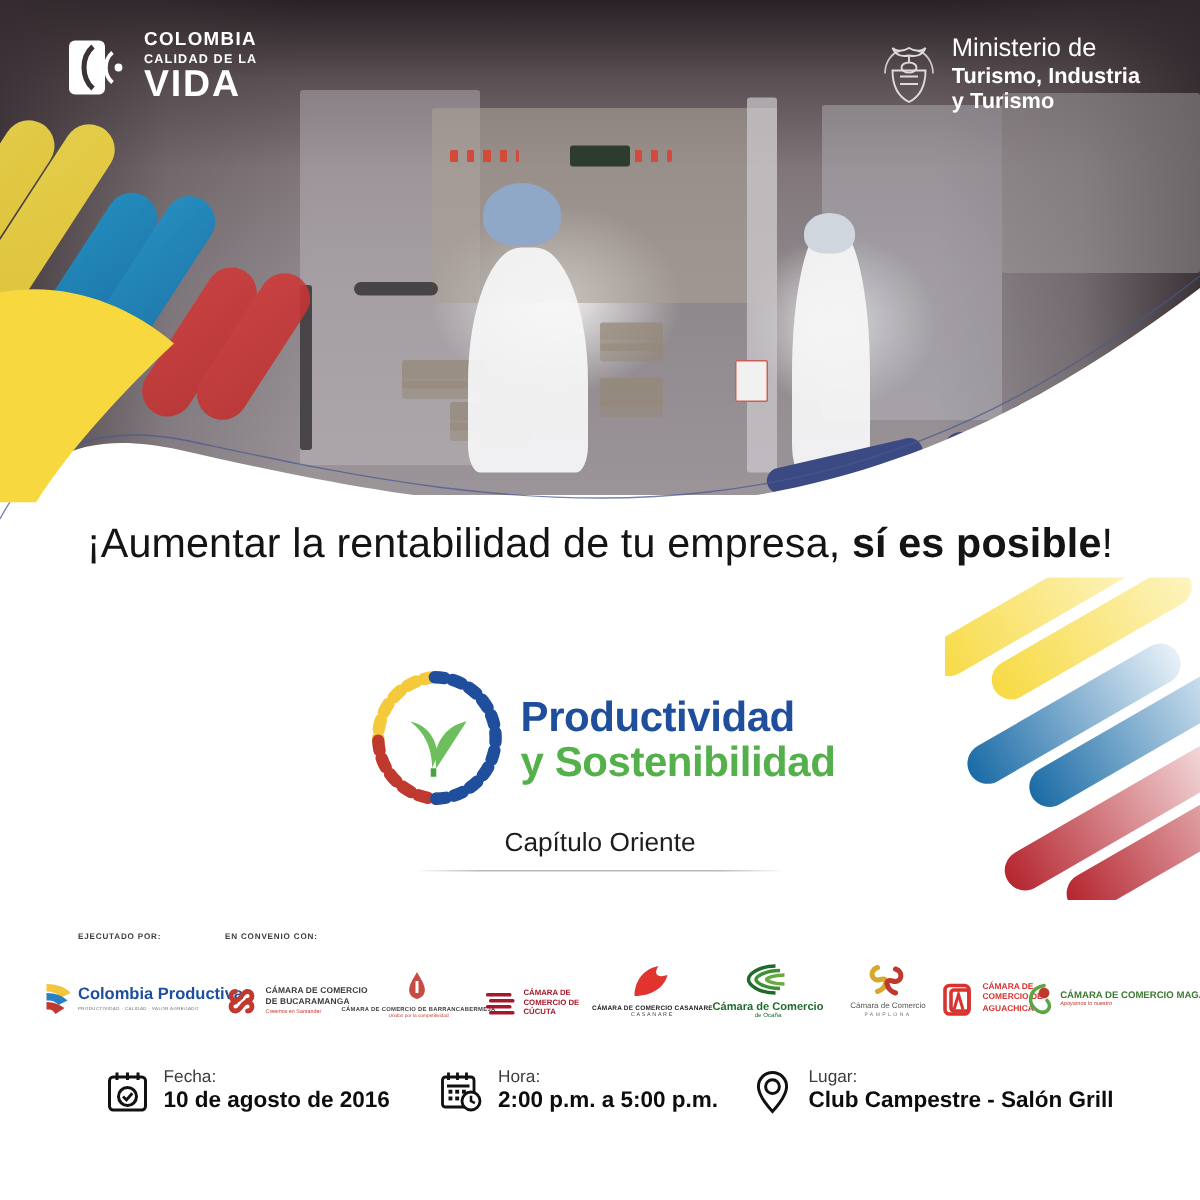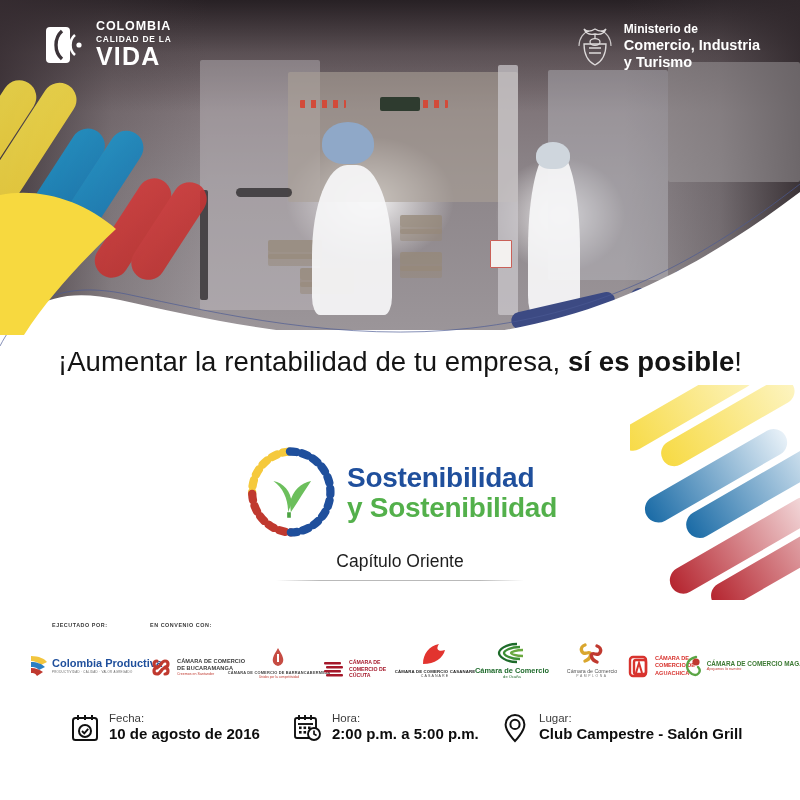--- a/index.html
+++ b/index.html
@@ -53,21 +53,21 @@
   .logo-colombia{position:absolute;left:46px;top:20px;display:flex;align-items:center;gap:10px;}
   .logo-colombia .mark{width:40px;height:40px;flex:0 0 auto;}
   .logo-colombia .txt{color:#fff;line-height:1;}
   .logo-colombia .t1{font-size:12.5px;font-weight:bold;letter-spacing:.9px;}
   .logo-colombia .t2{font-size:8.4px;font-weight:600;letter-spacing:.8px;margin:2.5px 0 1px;}
   .logo-colombia .t3{font-size:25px;font-weight:bold;letter-spacing:1.2px;}
 
   .logo-min{position:absolute;right:40px;top:22px;display:flex;align-items:center;gap:11px;}
   .logo-min .shield{width:36px;height:42px;flex:0 0 auto;}
   .logo-min .txt{color:#fff;line-height:1.22;}
-  .logo-min .m1{font-size:12px;font-weight:700;}
+  .logo-min .m1{font-size:17px;font-weight:400;}
   .logo-min .m2{font-size:14.5px;font-weight:bold;}
   .logo-min .m3{font-size:14.5px;font-weight:bold;}
 
   
   .decor-left{position:absolute;left:-40px;top:60px;width:260px;height:280px;pointer-events:none;}
   .decor-right{position:absolute;right:0;top:385px;width:170px;height:215px;pointer-events:none;}
   .decor-blue{position:absolute;left:500px;top:230px;width:300px;height:110px;pointer-events:none;}
 
   
   .headline{
@@ -205,21 +205,21 @@
         <path d="M18,8 L18,13"></path>
         <ellipse cx="18" cy="16" rx="5" ry="3.4"></ellipse>
         <path d="M7,18 C7,30 12,36 18,39 C24,36 29,30 29,18 Z"></path>
         <path d="M12,22 L24,22 M12,27 L24,27"></path>
       </g>
       <path d="M2,20 C2,12 7,6 12,5" fill="none" stroke="#e9e6e6" stroke-width="1.2" opacity=".8"></path>
       <path d="M34,20 C34,12 29,6 24,5" fill="none" stroke="#e9e6e6" stroke-width="1.2" opacity=".8"></path>
     </svg>
     <div class="txt">
       <div class="m1">Ministerio de</div>
-      <div class="m2">Comercio, Industria</div>
+      <div class="m2">Turismo, Industria</div>
       <div class="m3">y Turismo</div>
     </div>
   </div>
 
   <svg class="decor-right" viewBox="0 0 170 215">
     <defs>
       <linearGradient id="dr-y" x1="0" y1="0" x2="1" y2="0">
         <stop offset="0%" stop-color="#f7da44"></stop>
           <stop offset="100%" stop-color="#fdf4c0"></stop>
       </linearGradient>
@@ -255,21 +255,21 @@
       <g fill="#ffffff">
           <circle cx="50" cy="50" r="30"></circle>
         </g>
       <g fill="#6cbf5c">
         <path d="M49,72 C49,58 44,46 33,38 C44,40 52,49 53,62 Z"></path>
         <path d="M51,62 C54,48 63,40 74,38 C66,50 60,60 52,72 Z"></path>
         <path d="M48,72 L52,72 L52,78 L48,78 Z" fill="#4aa341"></path>
       </g>
     </svg>
     <div class="words">
-      <div class="w2">Sostenibilidad</div>
+      <div class="w2">Productividad</div>
       <div class="w3">y Sostenibilidad</div>
     </div>
   </div>
 
   <div class="chapter">Capítulo Oriente</div>
   <div class="rule"></div>
 
   <div class="sponsors">
 
     <div class="kicker" style="left:52px;">EJECUTADO POR:</div>

